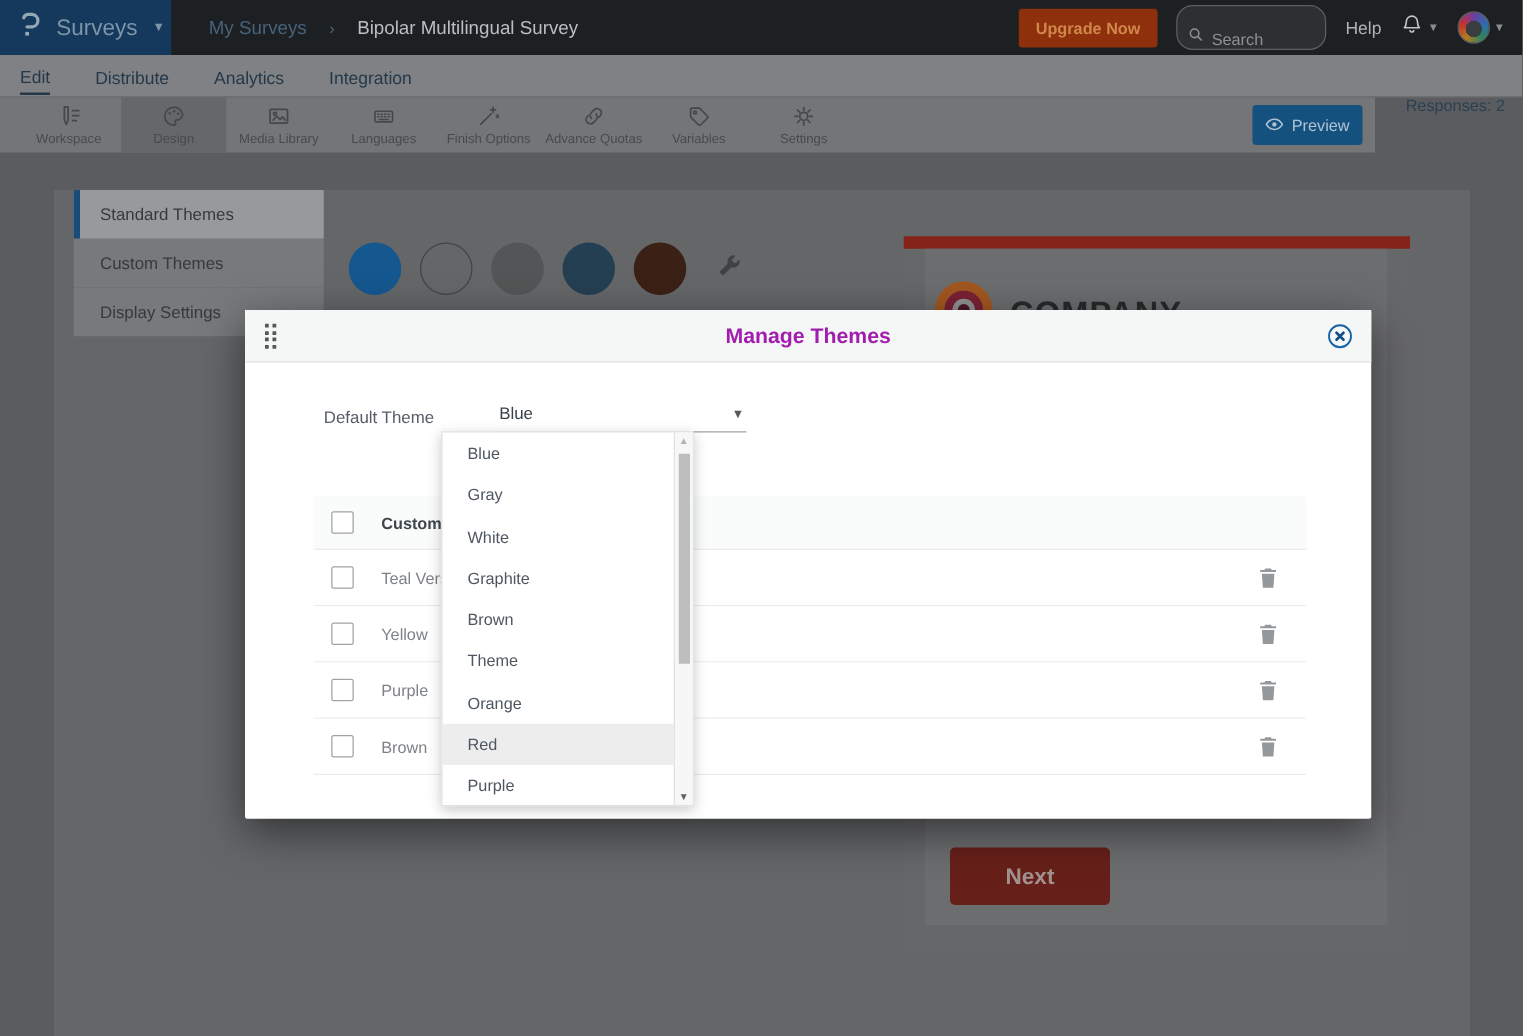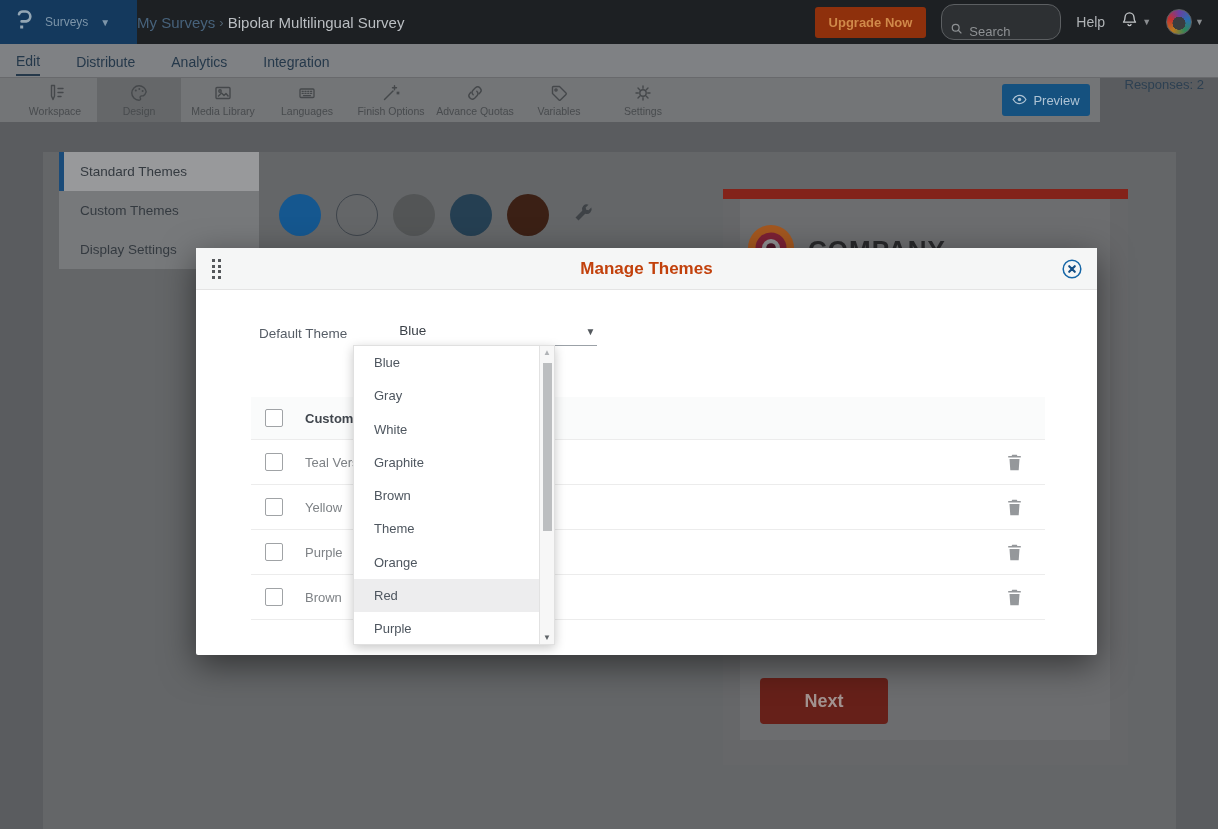--- a/index.html
+++ b/index.html
@@ -3,23 +3,23 @@
 <meta charset="utf-8">
 <style>
   * { margin:0; padding:0; box-sizing:border-box; }
   html,body { background:#5a5c5f; }
   body { font-family:"Liberation Sans", sans-serif; }
   .screen { position:relative; width:1218px; height:829px; overflow:hidden; background:#5a5c5f; }
 
   
   .topbar { position:absolute; left:0; top:0; width:1218px; height:44px; background:#1d2023; display:flex; align-items:center; }
   .brand { width:137px; height:44px; background:#14395d; display:flex; align-items:center; gap:10px; padding-left:13px; flex:none; }
-  .brand-label { color:#7d95a9; font-size:12px; }
+  .brand-label { color:#7d95a9; font-size:18px; }
   .brand-caret { color:#7d95a9; font-size:10px; margin-left:2px; }
-  .breadcrumb { display:flex; align-items:center; gap:4px; font-size:15px; }
+  .breadcrumb { display:flex; align-items:center; gap:18px; margin-left:30px; font-size:15px; }
   .bc-parent { color:#47627b; }
   .bc-sep { color:#50616f; font-size:13px; }
   .bc-current { color:#babec2; }
   .topbar-right { margin-left:auto; display:flex; align-items:center; gap:15px; padding-right:14px; }
   .upgrade-btn { background:#8e300c; color:#d0894a; font-size:13px; font-weight:bold; border:none; border-radius:3px; padding:8px 14px; cursor:pointer; }
   .searchbox { display:flex; align-items:flex-end; gap:6px; width:120px; height:36px; background:#2d3033; border:1px solid #5c5f62; border-radius:13px; padding:0 8px; }
   .searchbox input { background:transparent; border:none; outline:none; width:80px; font-size:13px; color:#8e9194; font-family:"Liberation Sans",sans-serif; }
   .searchbox input::placeholder { color:#8e9194; }
   .help-label { color:#b0b3b6; font-size:14px; }
   .icon-caret { color:#8a8d90; font-size:9px; }
@@ -62,21 +62,21 @@
   .preview-wrap { position:absolute; left:680px; top:37px; width:405px; height:576px; background:#666769; }
   .preview-accent { height:10px; width:100%; }
   .preview-card { position:absolute; left:17px; top:10px; width:370px; height:541px; background:#6c6d6f; }
   .logo-row { position:absolute; left:8px; top:26px; display:flex; align-items:center; gap:14px; }
   .company-name { font-size:26px; font-weight:bold; letter-spacing:1px; color:#28292b; }
   .next-btn { position:absolute; left:20px; top:479px; width:128px; height:46px; background:#662019; color:#a29390; border:none; border-radius:4px; font-size:18px; font-weight:bold; cursor:pointer; }
 
   
   .modal { position:absolute; left:196px; top:248px; width:901px; height:407px; background:#fff; border-radius:2px; box-shadow:0 10px 34px rgba(0,0,0,.5); z-index:50; }
   .modal-header { position:relative; height:42px; background:#f5f6f6; border-bottom:1px solid #e4e4e4; display:flex; align-items:center; justify-content:center; }
-  .modal-title { font-size:17px; font-weight:bold; color:#c2410c; }
+  .modal-title { font-size:17px; font-weight:bold; color:#a21caf; }
   .drag-dots { position:absolute; left:16px; top:11px; display:grid; grid-template-columns:3px 3px; grid-auto-rows:3px; gap:2.5px; cursor:move; }
   .drag-dots i { background:#55585b; }
   .modal-close { position:absolute; right:14px; top:10px; cursor:pointer; }
 
   .default-row { position:absolute; left:63px; top:75px; display:flex; align-items:flex-start; }
   .default-label { font-size:13.5px; color:#565d66; margin-top:3px; }
   .theme-select { position:relative; margin-left:50px; width:200px; border-bottom:1px solid #9ba1a7; padding:0 0 7px 2px; font-size:13.5px; color:#3b4148; cursor:pointer; }
   .select-caret { position:absolute; right:2px; top:3px; font-size:10px; color:#54595e; }
 
   .dropdown { position:absolute; left:157px; top:97px; width:202px; height:300px; background:#fff; border:1px solid #e0e0e0; box-shadow:0 3px 10px rgba(0,0,0,.22); z-index:20; }

